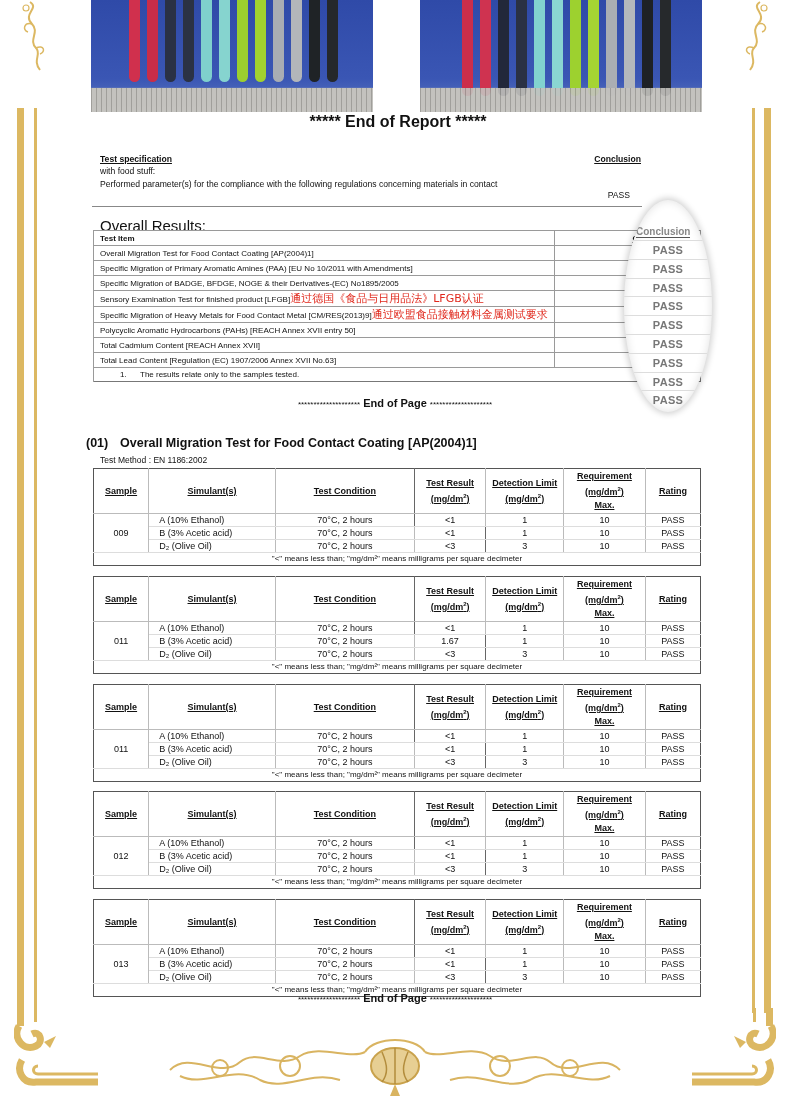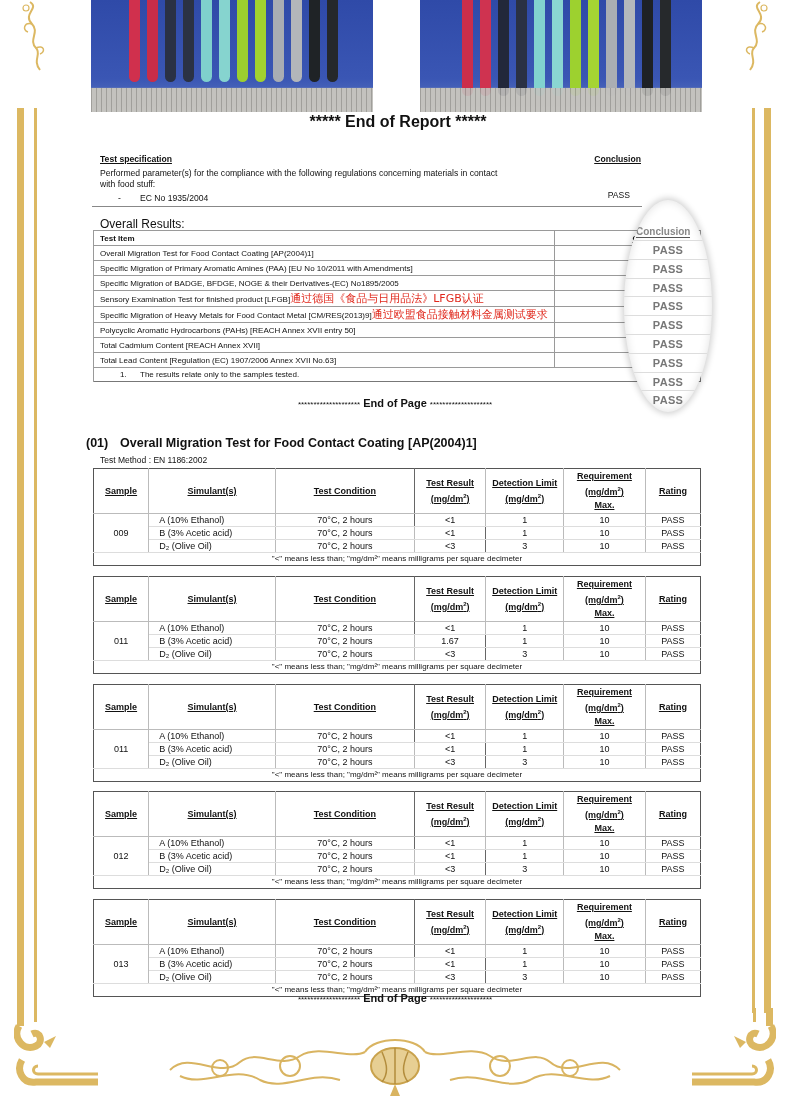--- a/index.html
+++ b/index.html
@@ -35,21 +35,21 @@
 
   
   .spec { position: absolute; left: 100px; top: 154px; width: 542px; font-size: 8.6px; line-height: 11.5px; }
   .spec .h { font-weight: bold; text-decoration: underline; }
   .spec .concl-h { position: absolute; right: 1px; top: 0; font-weight: bold; text-decoration: underline; }
   .spec .pass { position: absolute; right: 12px; top: 36px; }
   .spec .item { padding-left: 18px; margin-top: 2px; }
   .spec .item span.dash { display: inline-block; width: 22px; }
   .spec-line { position: absolute; left: 92px; top: 206px; width: 550px; height: 1px; background: #888; }
 
-  .overall-title { position: absolute; left: 100px; top: 217px; font-size: 12px; }
+  .overall-title { position: absolute; left: 100px; top: 217px; font-size: 15px; }
 
   table { border-collapse: collapse; }
   .ov {
     position: absolute; left: 93px; top: 230px; width: 608px;
     font-size: 8px; border: 1px solid #777;
   }
   .ov td { border: 1px solid #9a9a9a; height: 14px; padding: 0 6px; white-space: nowrap; }
   .ov td.c { width: 145px; text-align: center; padding-left: 60px; }
   .ov .hd { font-weight: bold; }
   .ov .hd .c span { text-decoration: underline; }
@@ -190,25 +190,22 @@
     <div class="knife" style="left: 222px; background: rgb(30, 33, 37); height: 96px;"></div>
     <div class="knife" style="left: 240px; background: rgb(38, 41, 44); height: 96px;"></div>
     <div class="ruler"></div>
   </div>
 
 <div class="end-report">***** End of Report *****</div>
 
 <div class="spec">
   <div class="h">Test specification</div>
   <div class="concl-h">Conclusion</div>
+  <div>with food stuff:</div>
   <div style="margin-top:2px;">Performed parameter(s) for the compliance with the following regulations concerning materials in contact</div>
-  <div>with food stuff:</div>
-  <div class="item">
-    <span class="dash">-</span><span>EC No 1935/2004</span>
-  </div>
   <div class="pass">PASS</div>
 </div>
 <div class="spec-line"></div>
 
 <div class="overall-title">Overall Results:</div>
 
 <table class="ov">
   <tbody>
       <tr class="hd">
     <td>Test Item</td>

